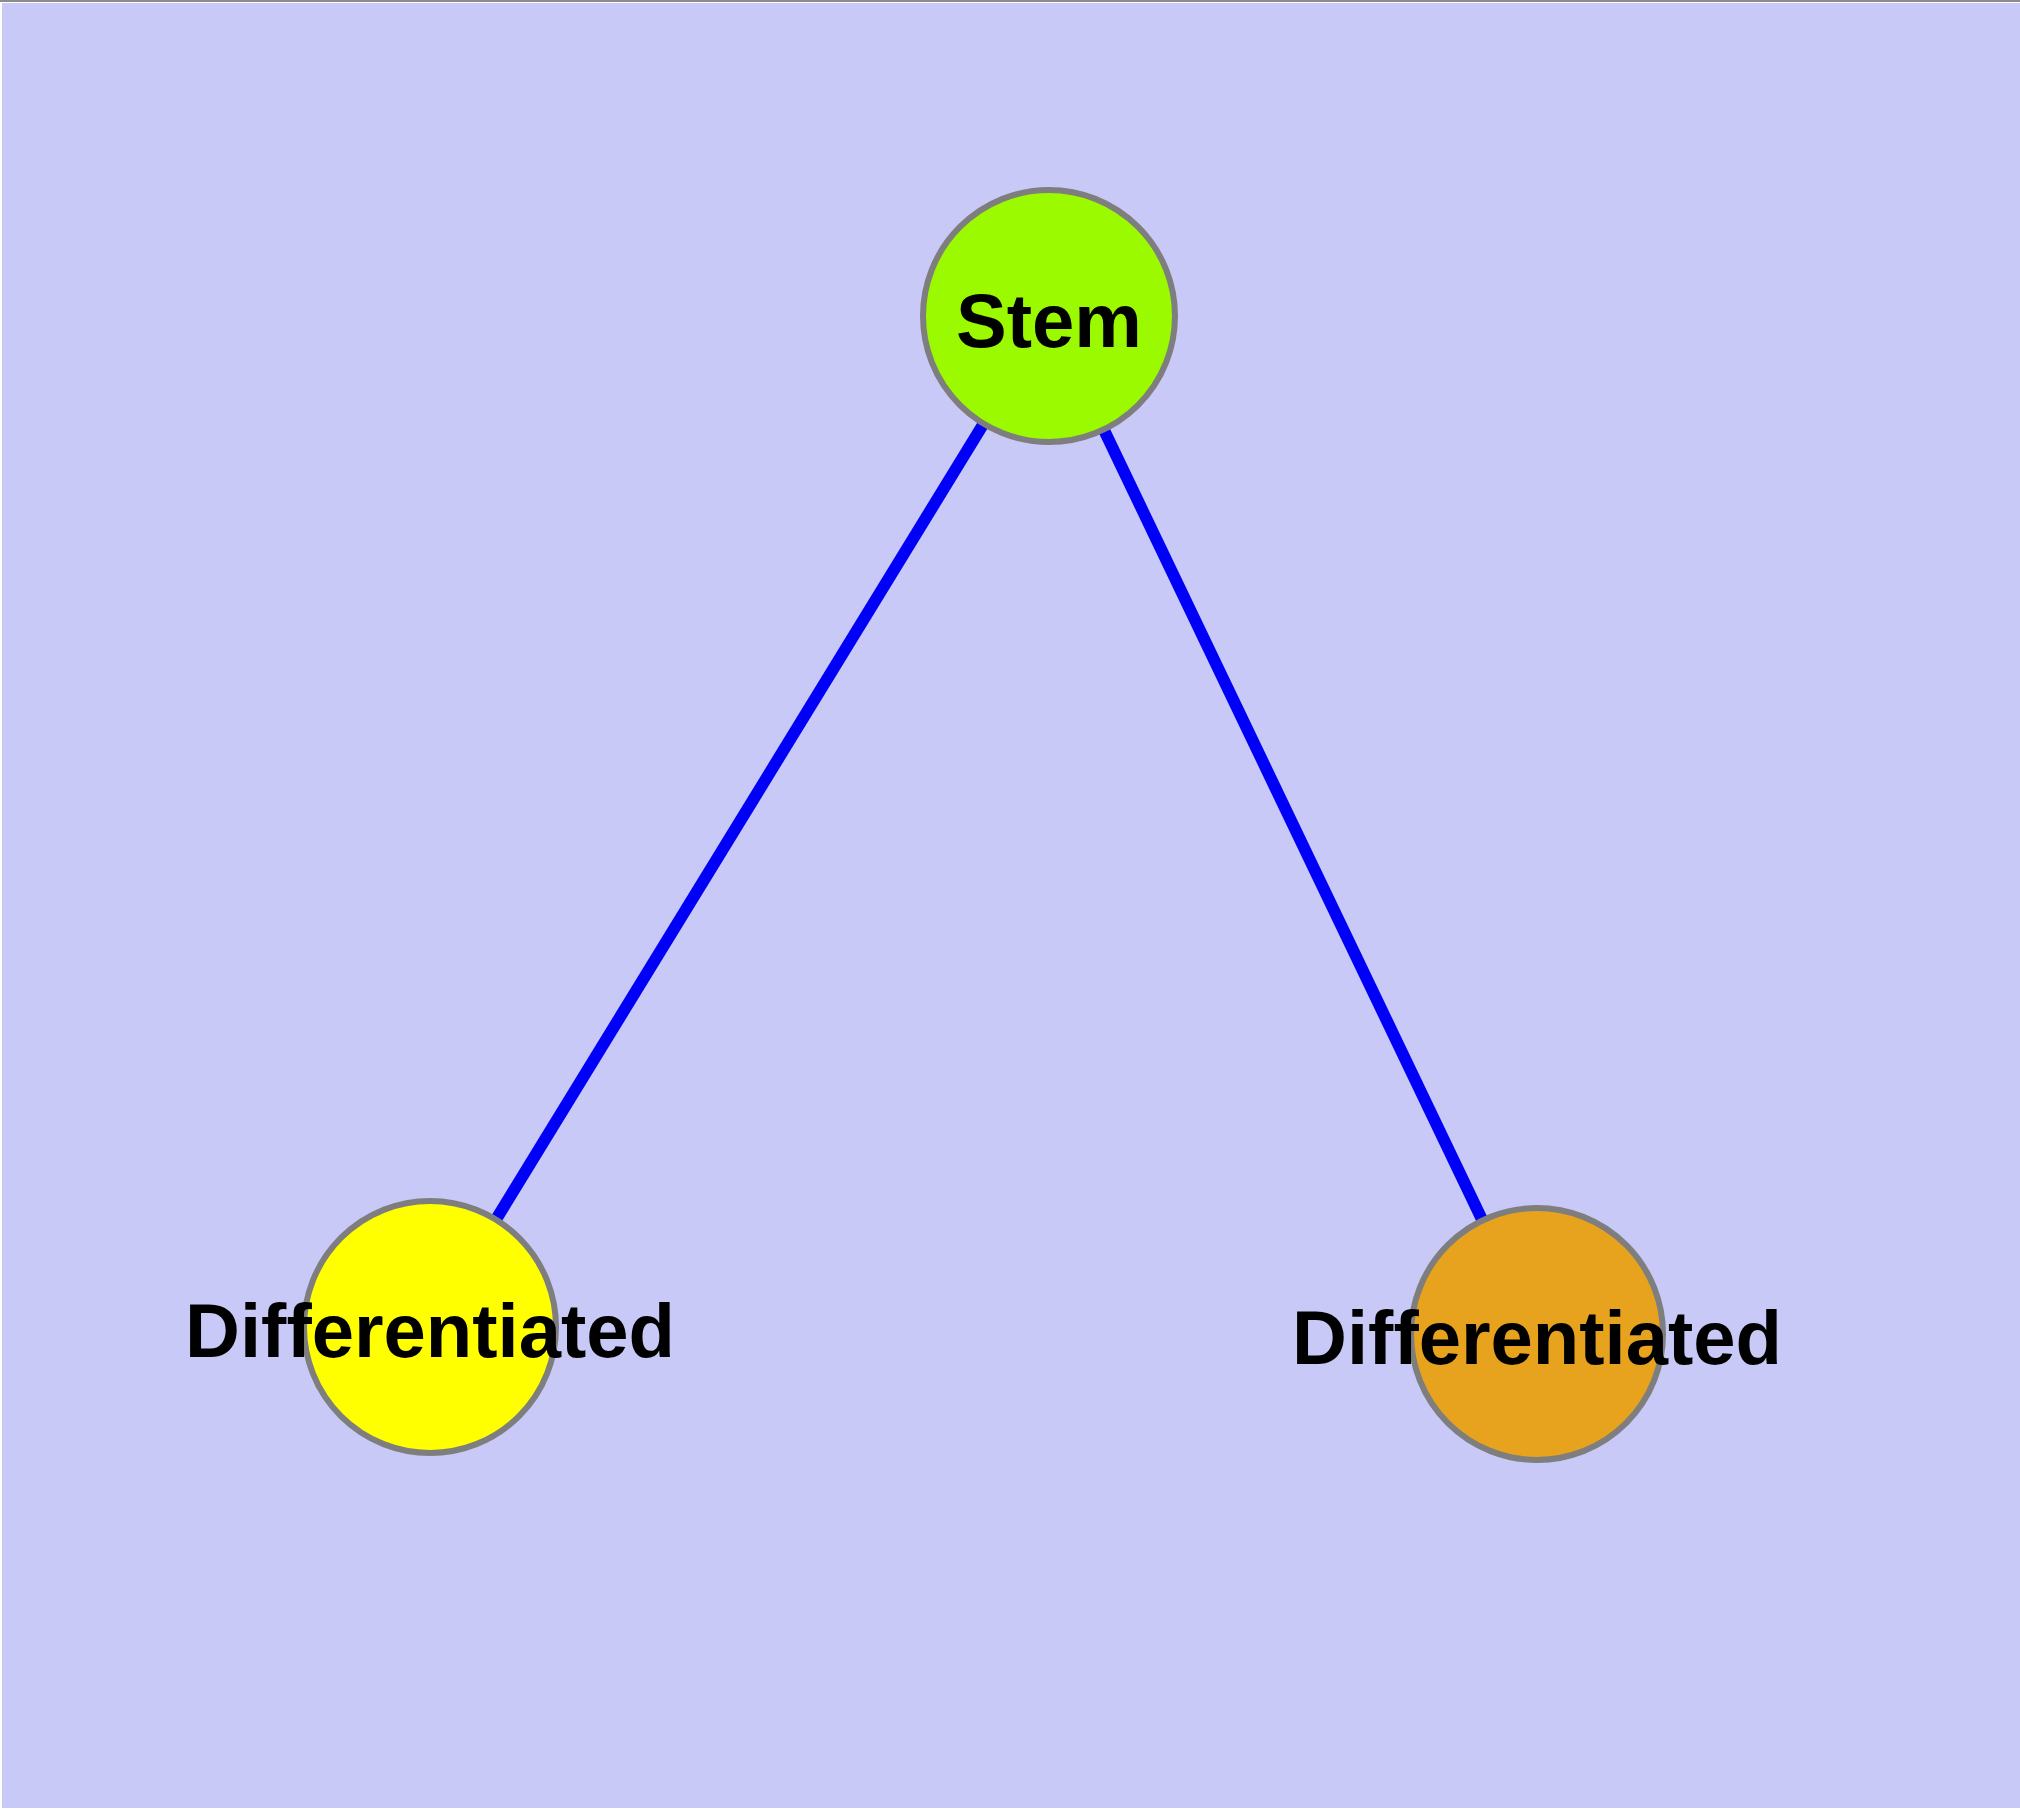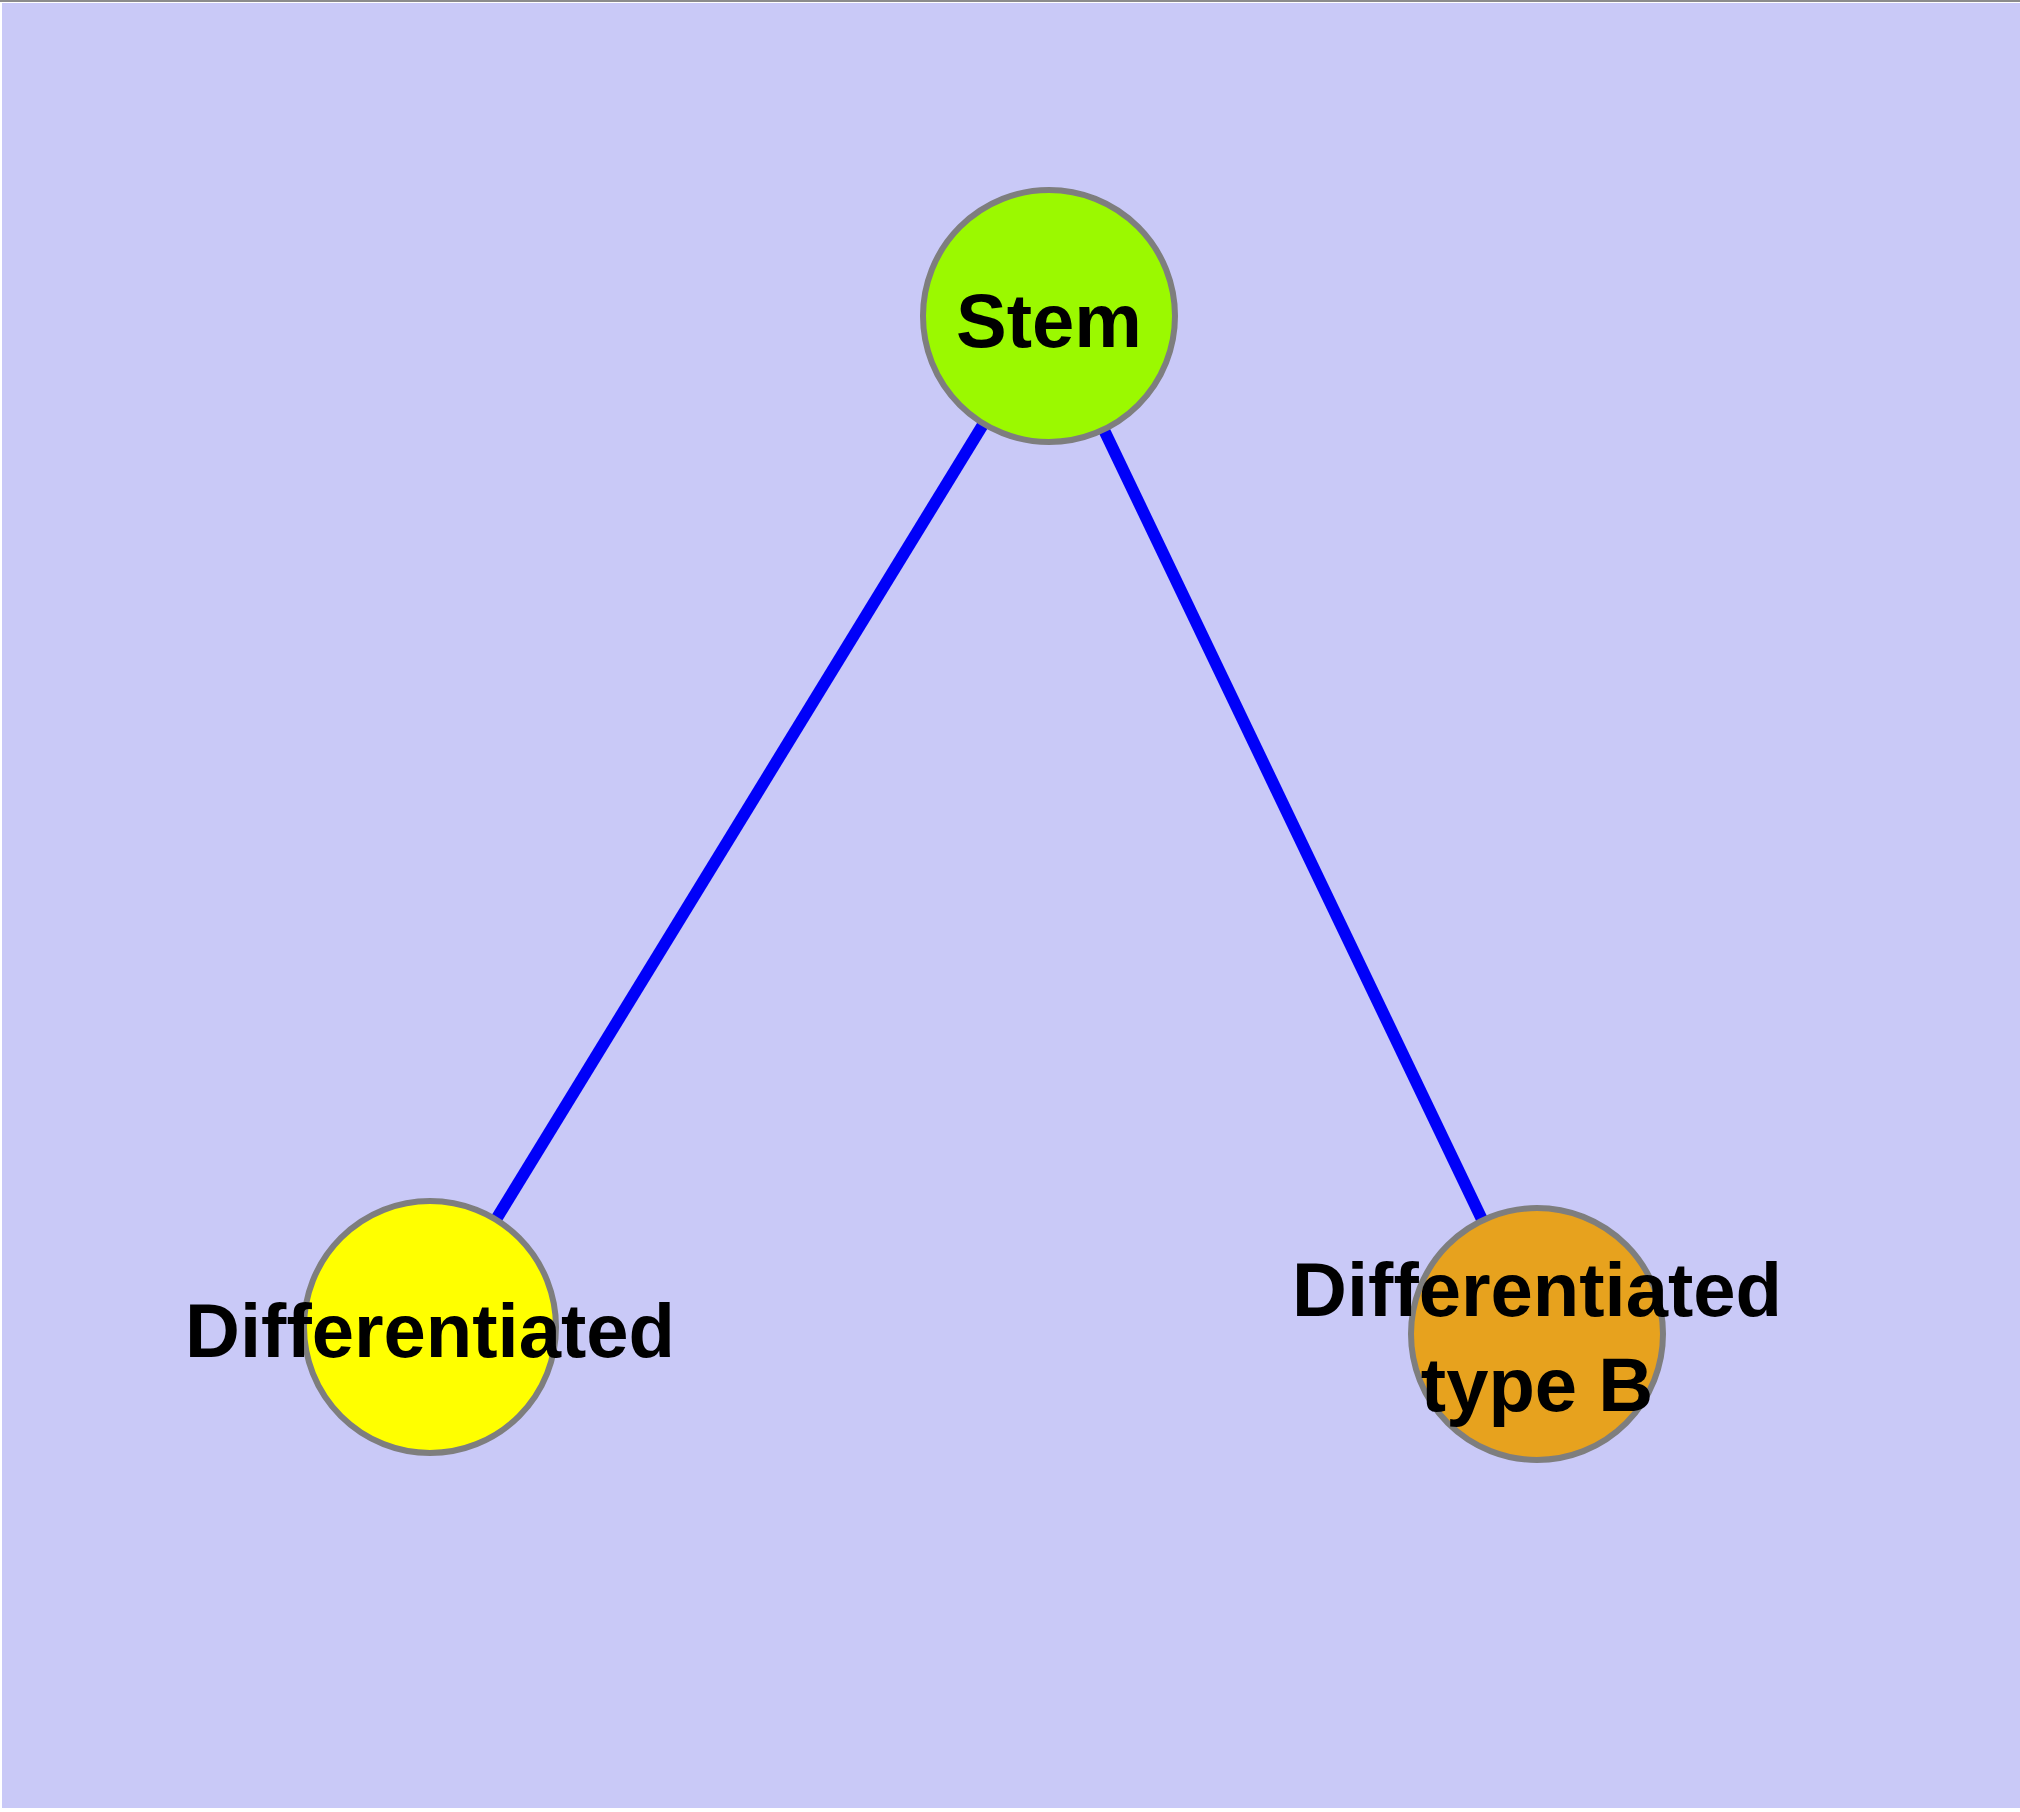--- a/index.html
+++ b/index.html
@@ -71,16 +71,15 @@
   <div class="node" style="left: 1408px; top: 1205px; width: 258px; height: 258px; background: rgb(231, 162, 30); border-color: rgb(126, 126, 126); border-width: 6px;"></div>
 
   <div class="node-label" style="left: 1049px; top: 320px; color: rgb(0, 0, 0); font-size: 76px;">
     <div>Stem</div>
   </div>
   <div class="node-label" style="left: 430px; top: 1330px; color: rgb(0, 0, 0); font-size: 76px;">
     <div>Differentiated</div>
   </div>
   <div class="node-label" style="left: 1537px; top: 1337px; color: rgb(0, 0, 0); font-size: 76px;">
     <div>Differentiated</div>
-    <div>type B</div>
   </div>
 </div>
 
 
 </body></html>

